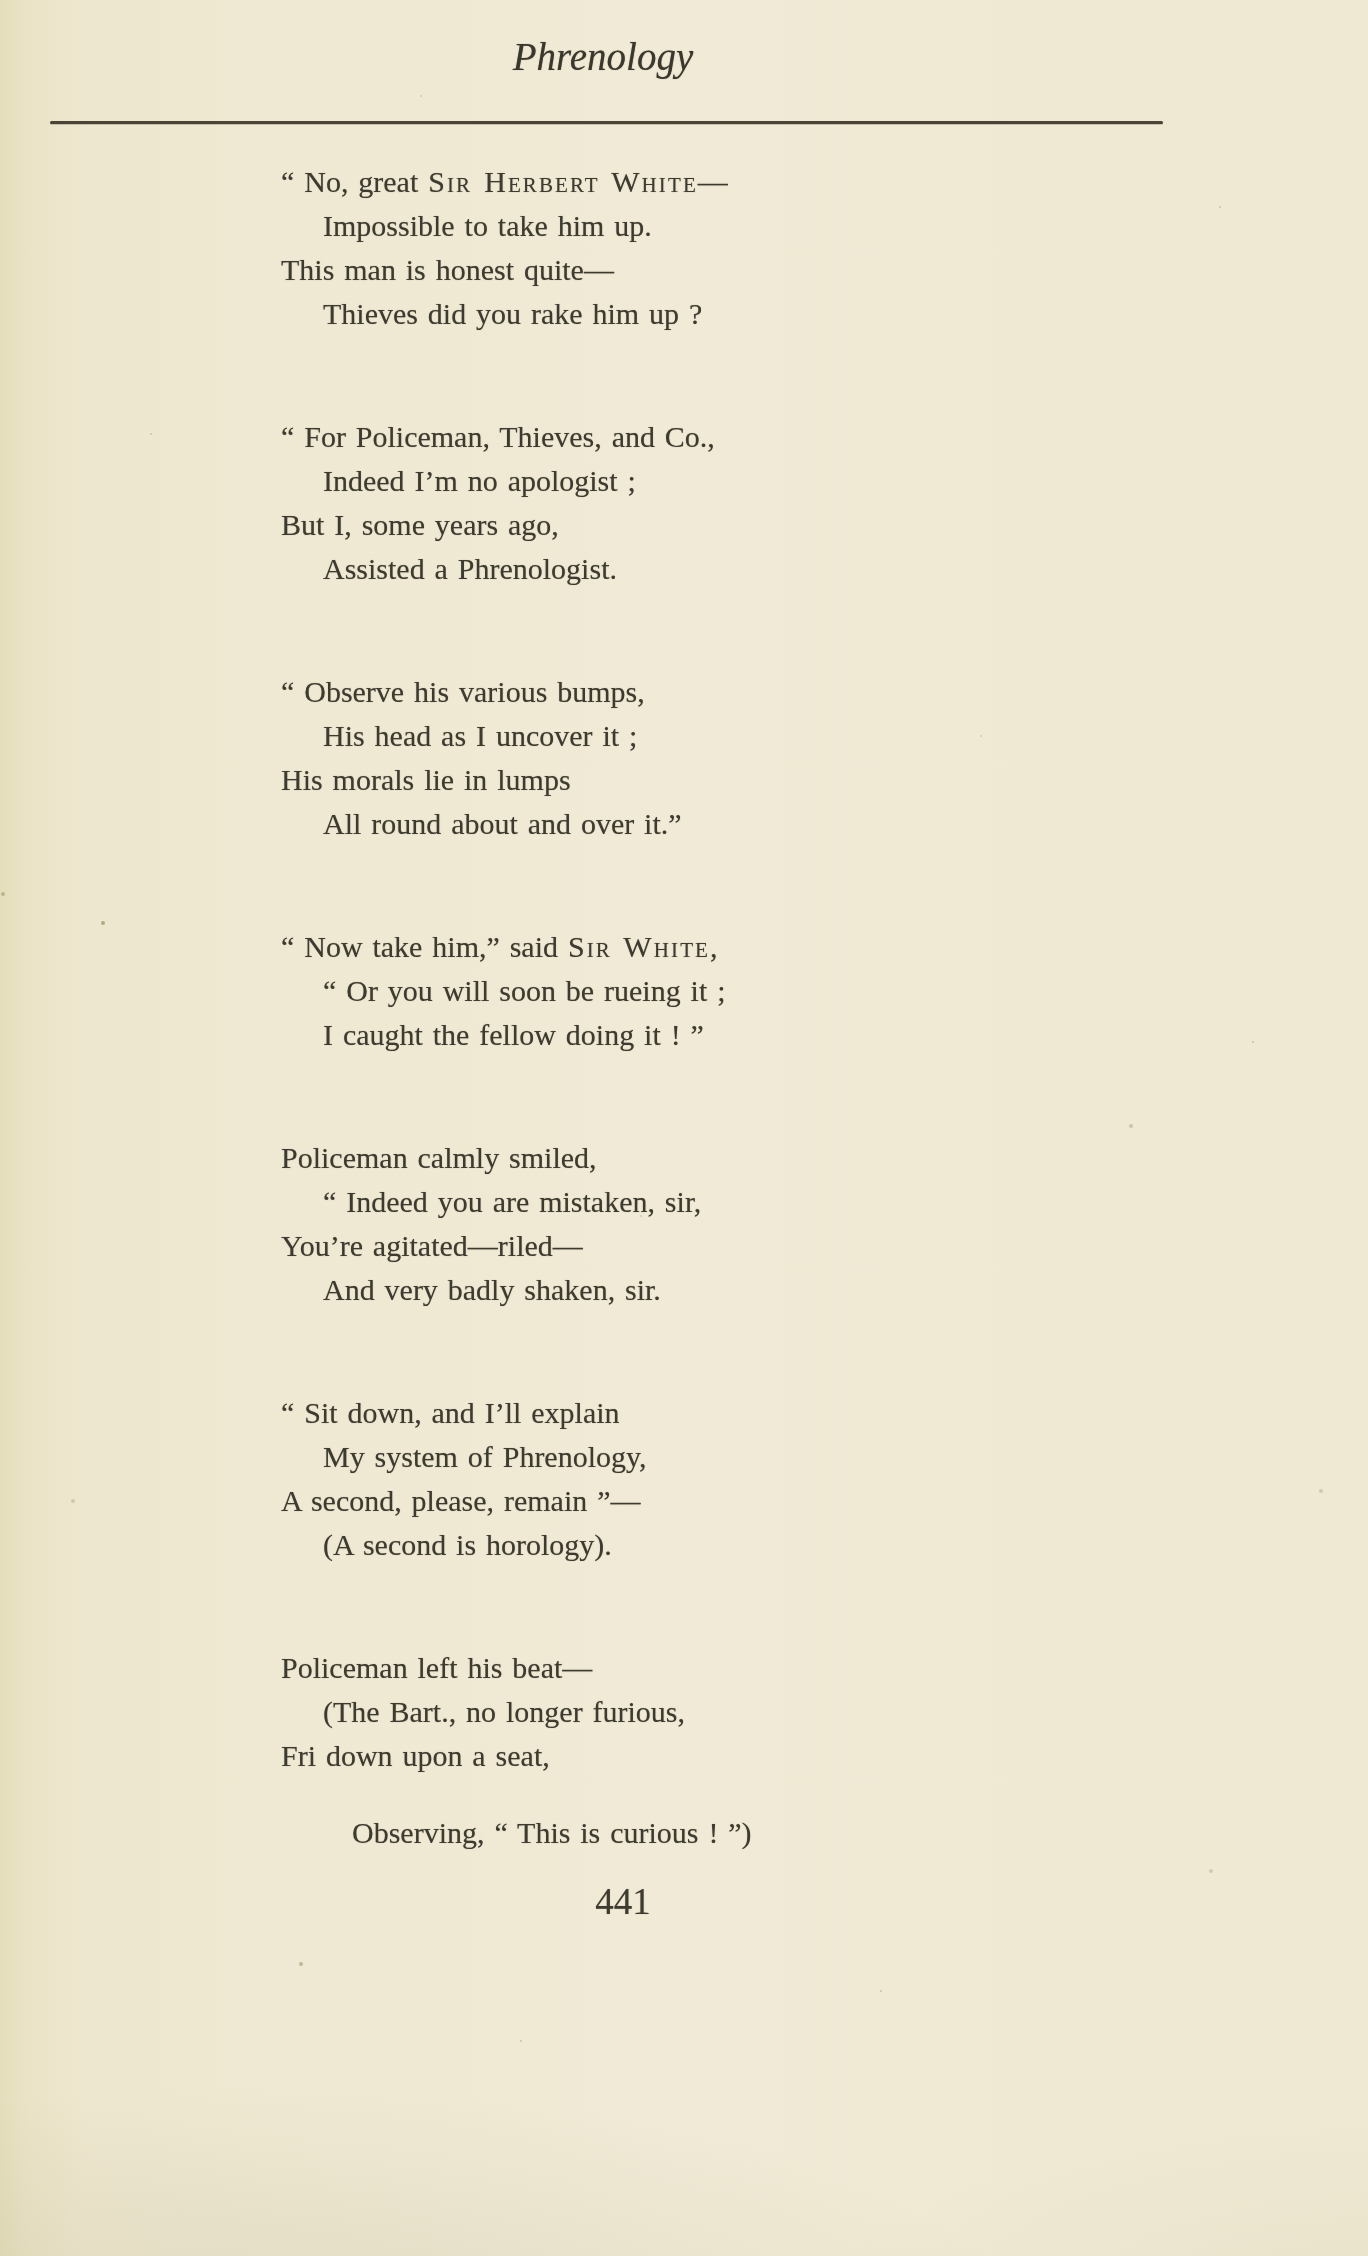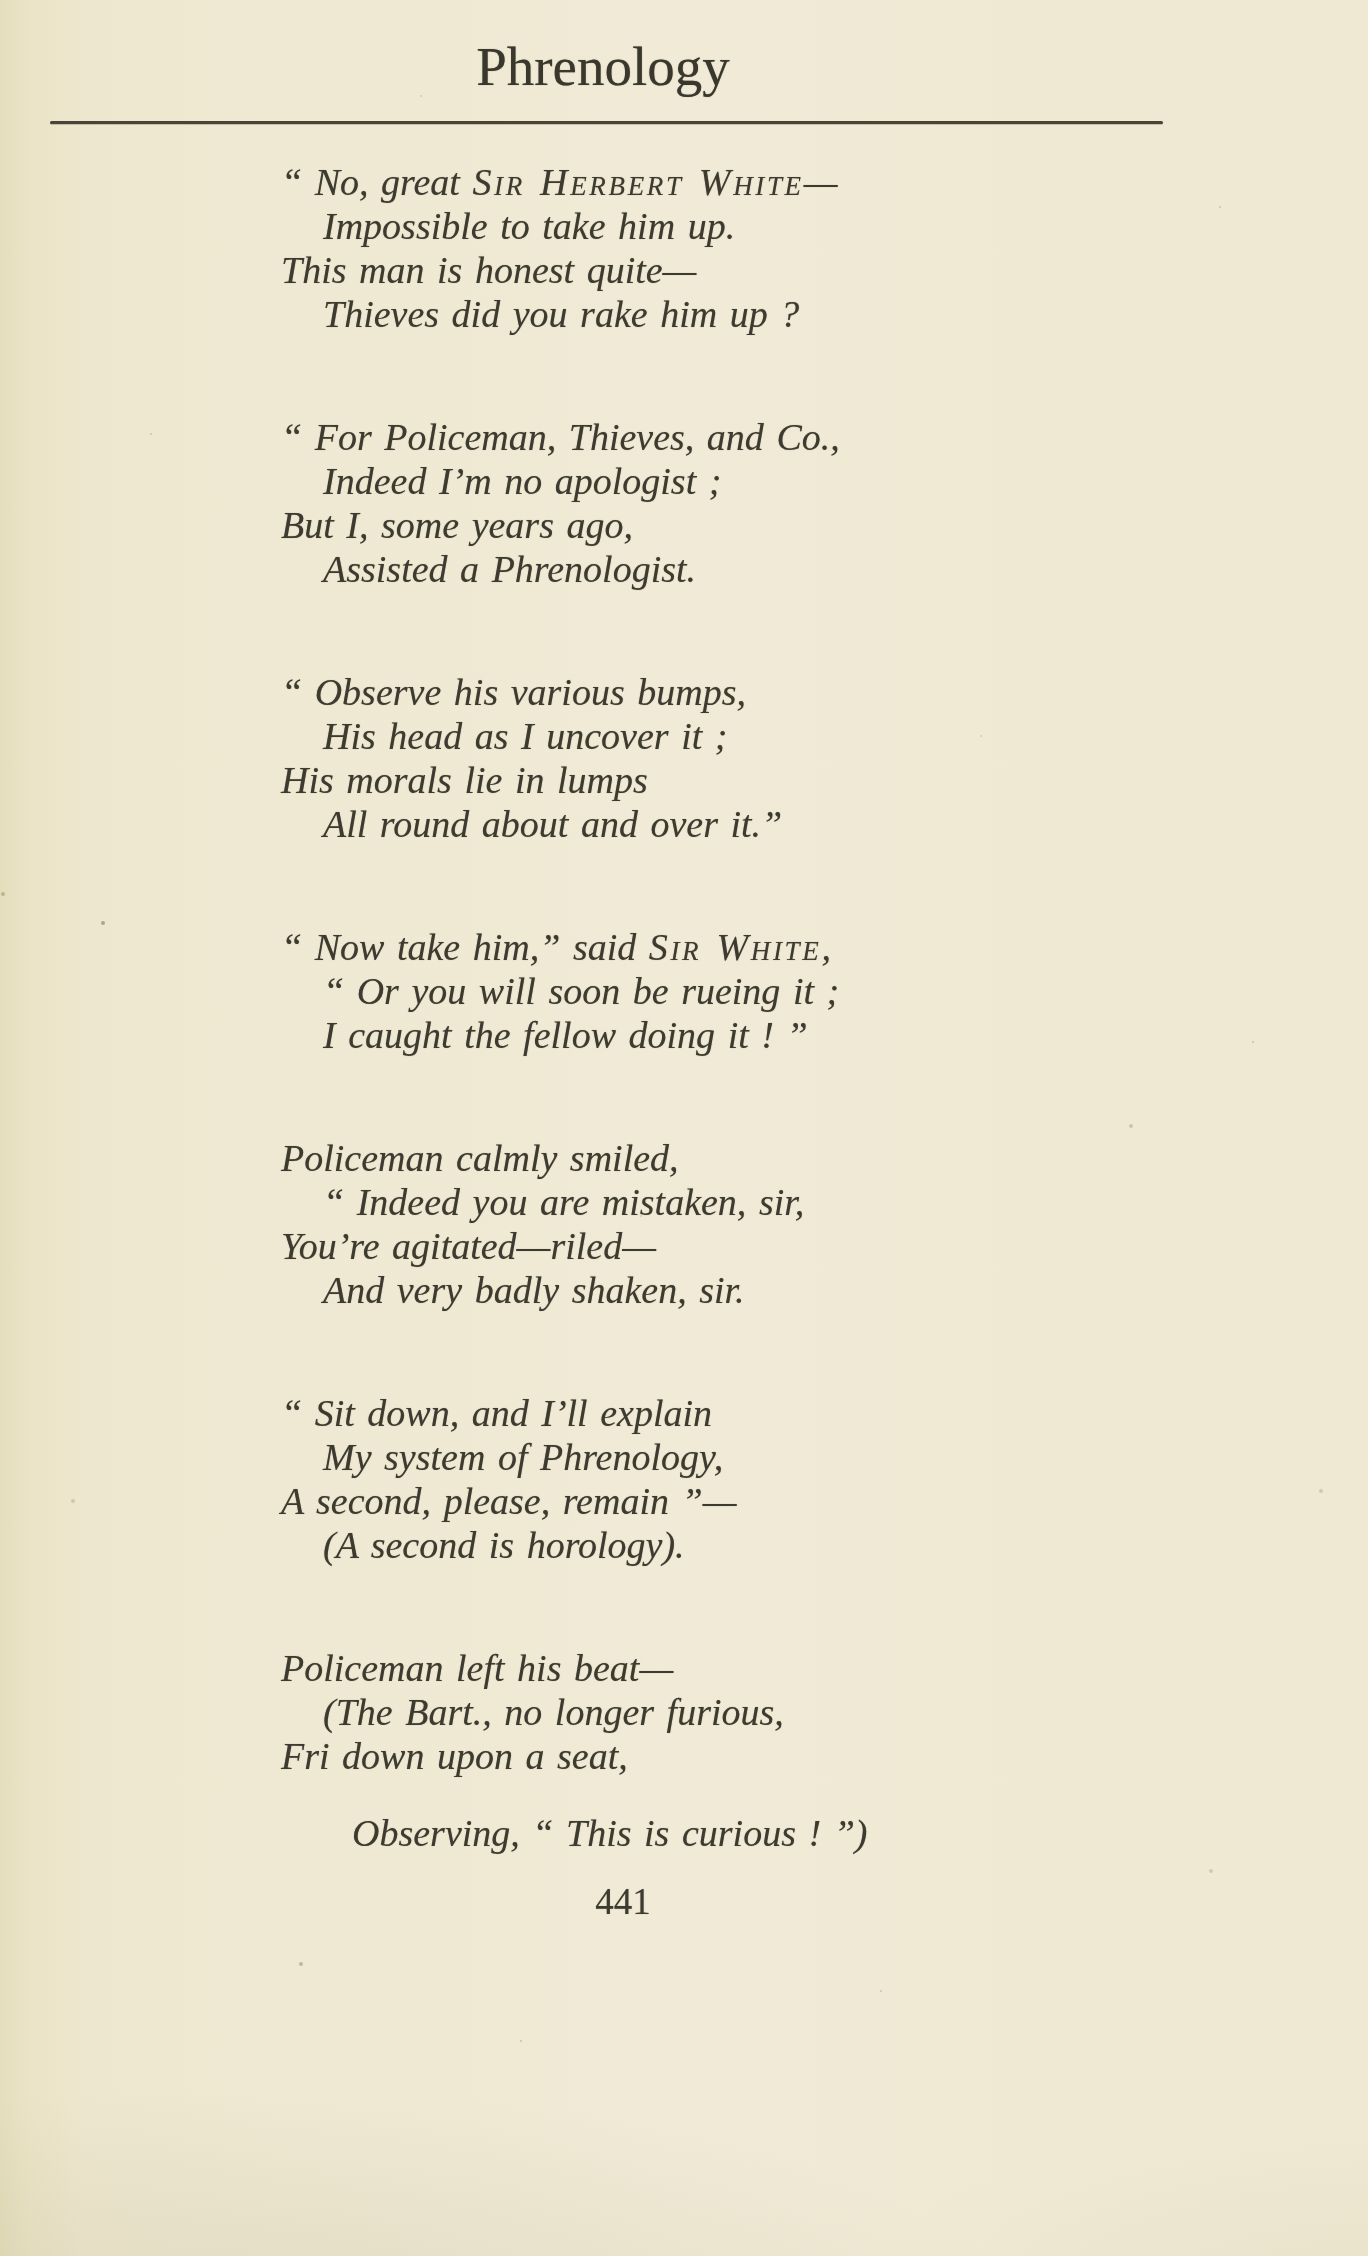--- a/index.html
+++ b/index.html
@@ -14,41 +14,41 @@
     background:
       radial-gradient(1300px 420px at 18% 104%, rgba(118,108,66,0.12), rgba(118,108,66,0) 62%),
       radial-gradient(900px 300px at 100% 102%, rgba(118,108,66,0.06), rgba(118,108,66,0) 60%),
       linear-gradient(90deg, #e5debc 0%, #eae3c6 2%, #eee7cf 6%, #efe9d3 20%, #f0ead6 48%, #efe9d3 100%);
     overflow: hidden;
   }
   .title {
     position: absolute;
     top: 34px; left: 603px;
     transform: translateX(-50%);
-    font-size: 55px; line-height: 1.2;
+    font-size: 39px; line-height: 1.2;
     color: #3a372d;
     text-shadow: 0 0 1px rgba(58,55,45,0.55);
     white-space: pre;
+    font-style: italic;
   }
   .rule {
     position: absolute;
     top: 121px; left: 50px;
     width: 1113px; height: 3px;
     background: #4a4437;
     border-radius: 2px;
     box-shadow: 0 1px 0 rgba(74,68,55,0.25);
   }
   .poem {
     position: absolute;
     top: 160px; left: 281px;
     color: #3d3a2f;
-    font-size: 38px;
+    font-size: 30px;
     word-spacing: 0.08em;
     text-shadow: 0 0 1px rgba(60,56,44,0.45);
-    font-style: italic;
   }
   .stanza { margin: 0 0 79px 0; }
   .line { line-height: 44px; white-space: pre; }
   .indent-0 { padding-left: 0; }
   .indent-1 { padding-left: 42px; }
   .indent-2 { padding-left: 71px; margin-top: 33px; }
   .sc { font-variant: small-caps; letter-spacing: 0.07em; }
   .page-number {
     position: absolute;
     top: 1880px; left: 623px;

